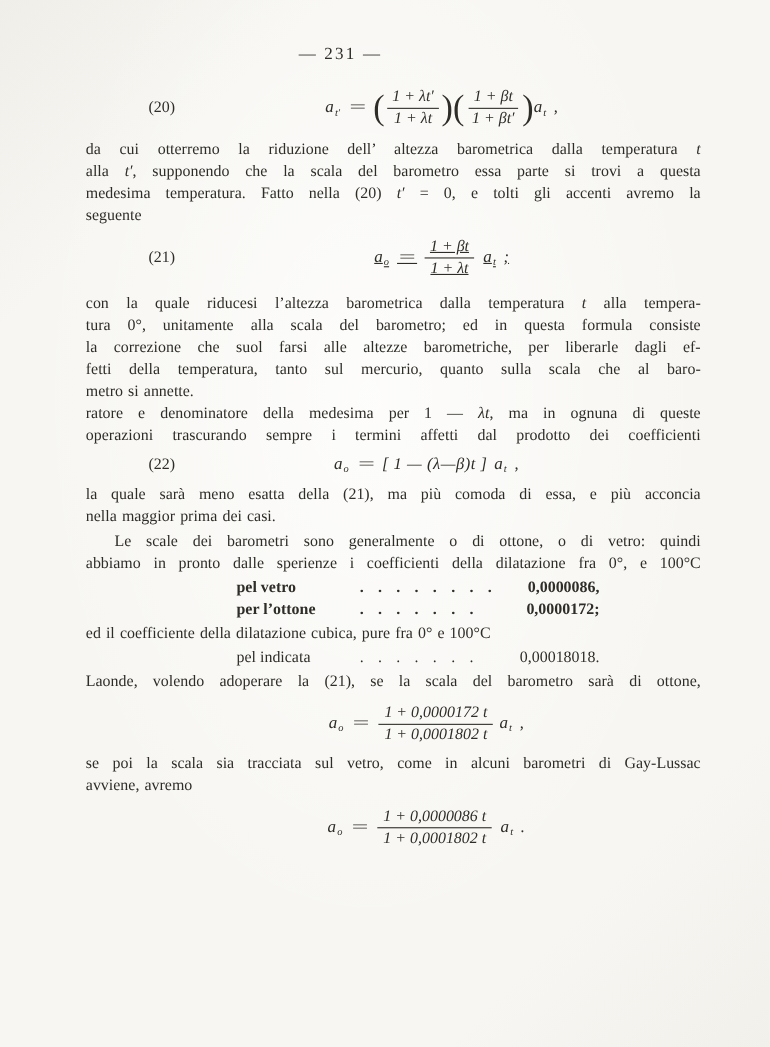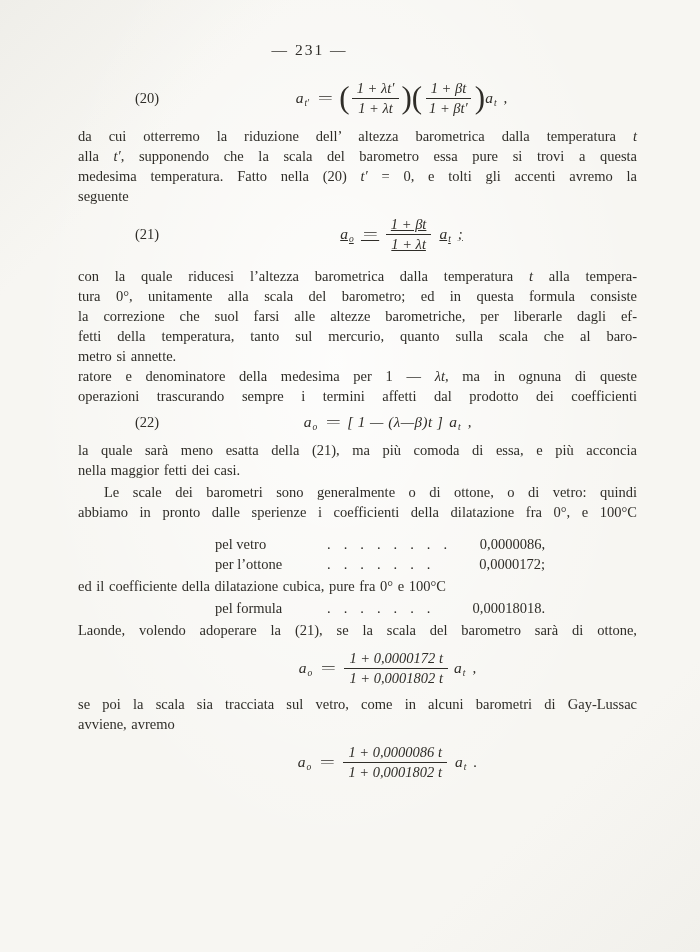--- a/index.html
+++ b/index.html
@@ -59,21 +59,21 @@
             margin-left:137px; width:330px; font-size:14.5px; }
   .dlabel { width:112px; white-space:nowrap; }
   .dots   { flex:1; letter-spacing:13px; white-space:nowrap; overflow:hidden; }
   .dval   { white-space:nowrap; }
 
   
   .m-eq20 { margin:14px 0 4px; height:48px; }
   .m-eq21 { margin:6px 0 10px; height:44px;text-decoration:underline; }
   .m-eq22 { margin:4px 0 6px; height:24px; }
   .m-p5   { margin-top:2px; }
-  .m-rows { margin-top:12px; }
+  .m-rows { margin-top:2px;font-weight:bold; }
   .m-cub  { margin-top:2px;font-family:Liberation Serif, serif; }
   .m-mer  { margin-top:2px; }
   .m-p6   { margin-top:2px; }
   .m-fort { margin-top:6px; height:44px; }
   .m-p7   { margin-top:4px; }
   .m-gay  { margin-top:6px; height:44px; }
 </style>
 </head>
 <body>
 
@@ -101,21 +101,21 @@
         </span>
         <span class="bigp">)</span>
         <span class="mvar">a</span>
           <span class="msub">t</span>
         <span class="mpunct">,</span>
       </span>
     </div>
 
     <div class="para">
         <div class="tl"><span>da cui otterremo la riduzione dell’ altezza barometrica dalla temperatura </span><span class="it">t</span></div>
-        <div class="tl"><span>alla </span><span class="it">t′</span><span>, supponendo che la scala del barometro essa pure si trovi a questa</span></div>
+        <div class="tl"><span>alla </span><span class="it">t′</span><span>, supponendo che la scala del barometro essa parte si trovi a questa</span></div>
         <div class="tl"><span>medesima temperatura. Fatto nella (20) </span><span class="it">t′</span><span> = 0, e tolti gli accenti avremo la</span></div>
         <div class="tl last"><span>seguente</span></div>
       </div>
 
     <div class="eqrow m-eq21">
       <span class="eqlabel">(21)</span>
       <span class="eqbody sh44">
         <span class="mvar">a</span>
           <span class="msub">o</span>
         <span class="meq">=</span>
@@ -149,21 +149,21 @@
         <span class="meq">=</span>
         <span class="mbody">[ 1 — (λ—β)t ]</span>
         <span class="mvar" style="margin-left:6px">a</span>
           <span class="msub">t</span>
         <span class="mpunct">,</span>
       </span>
     </div>
 
     <div class="para">
         <div class="tl"><span>la quale sarà meno esatta della (21), ma più comoda di essa, e più acconcia</span></div>
-        <div class="tl last"><span>nella maggior fetti dei casi.</span></div>
+        <div class="tl last"><span>nella maggior prima dei casi.</span></div>
       </div>
     <div class="para m-p5">
         <div class="tl ind"><span>Le scale dei barometri sono generalmente o di ottone, o di vetro: quindi</span></div>
         <div class="tl"><span>abbiamo in pronto dalle sperienze i coefficienti della dilatazione fra 0°, e 100°C</span></div>
       </div>
 
     <div class="m-rows">
       <div class="dotrow">
         <span class="dlabel">pel vetro</span>
         <span class="dots">........</span>
@@ -174,21 +174,21 @@
         <span class="dots">.......</span>
         <span class="dval">0,0000172;</span>
       </div>
     </div>
 
     <div class="para m-cub">
         <div class="tl last"><span>ed il coefficiente della dilatazione cubica, pure fra 0° e 100°C</span></div>
       </div>
 
     <div class="dotrow m-mer">
-      <span class="dlabel">pel formula</span>
+      <span class="dlabel">pel indicata</span>
       <span class="dots">.......</span>
       <span class="dval">0,00018018.</span>
     </div>
 
     <div class="para m-p6">
         <div class="tl"><span>Laonde, volendo adoperare la (21), se la scala del barometro sarà di ottone,</span></div>
       </div>
 
     <div class="eqrow m-fort">
       <span class="eqbody sh30">

